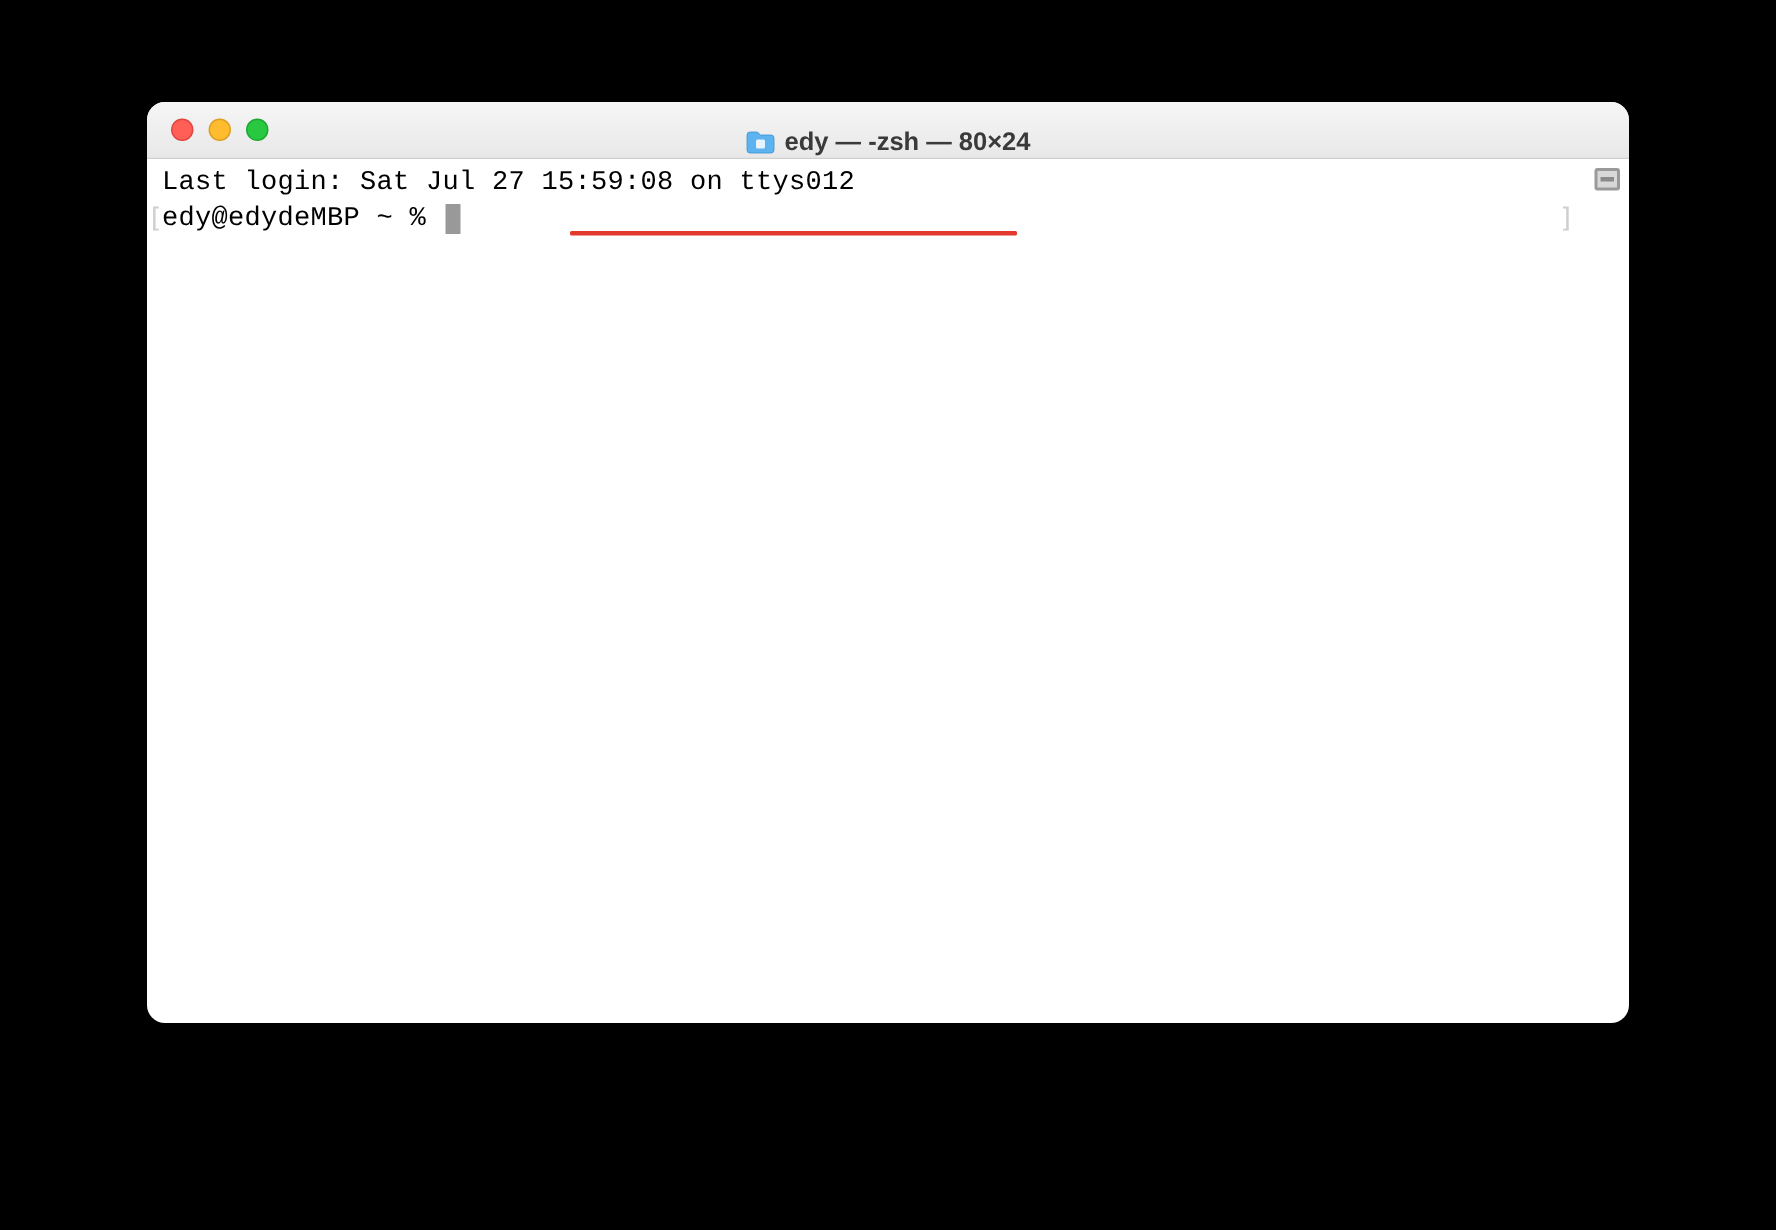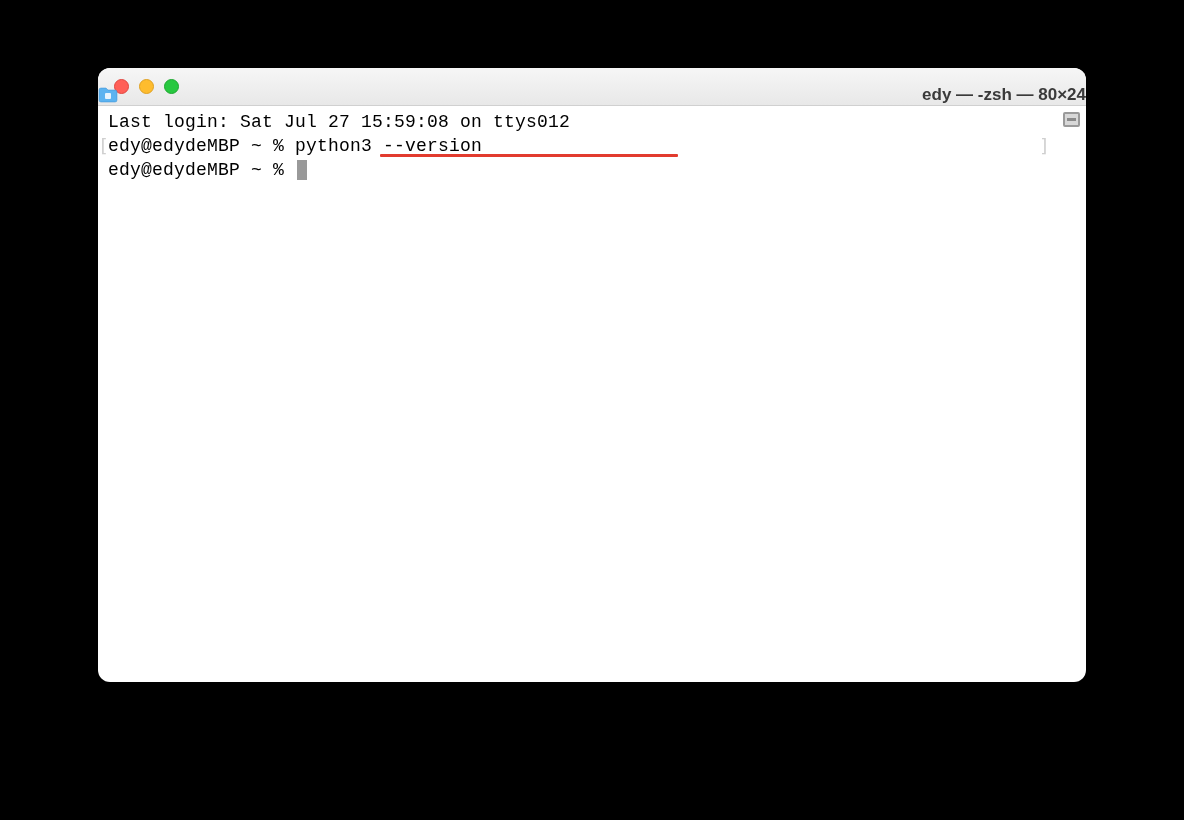--- a/index.html
+++ b/index.html
@@ -42,21 +42,21 @@
       height: 15px;
       border-radius: 50%;
     }
     .tl-close { background: #ff5f57; border: 0.5px solid #e04640; }
     .tl-min   { background: #febc2e; border: 0.5px solid #dea023; }
     .tl-max   { background: #28c840; border: 0.5px solid #1ea830; }
     .title-container {
       position: absolute;
       left: 0; right: 0;
       display: flex;
-      justify-content: space-between;
+      justify-content: center;
       align-items: center;
       gap: 6px;
       pointer-events: none;
       font-size: 17px;
       font-weight: 600;
       color: #3a3a3a;
       margin-top: 16px;
     }
     .folder-icon {
       width: 20px;
@@ -142,18 +142,17 @@
       <span>edy — -zsh — 80×24</span>
     </div>
   </div>
 
   <div class="terminal-body">
     <div class="scroll-indicator"></div>
     <span class="bracket-left">[</span>
     <span class="bracket-right">]</span>
 
     <div class="term-line">Last login: Sat Jul 27 15:59:08 on ttys012</div>
-    <div class="term-line"><span>edy@edydeMBP ~ % </span><span>python3 --version</span></div>
     <div class="term-line"><span>edy@edydeMBP ~ % </span><span class="cursor"></span></div>
 
     <div class="underline-annot"></div>
   </div>
 </div>
 
 </body></html>

